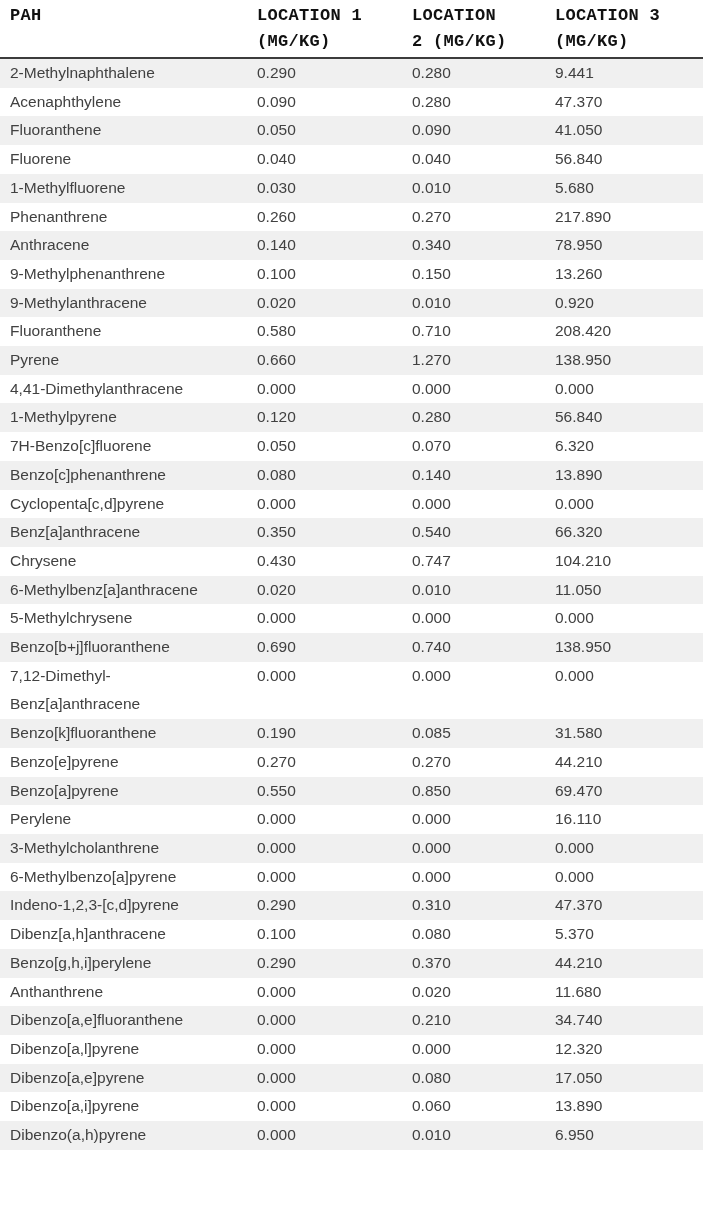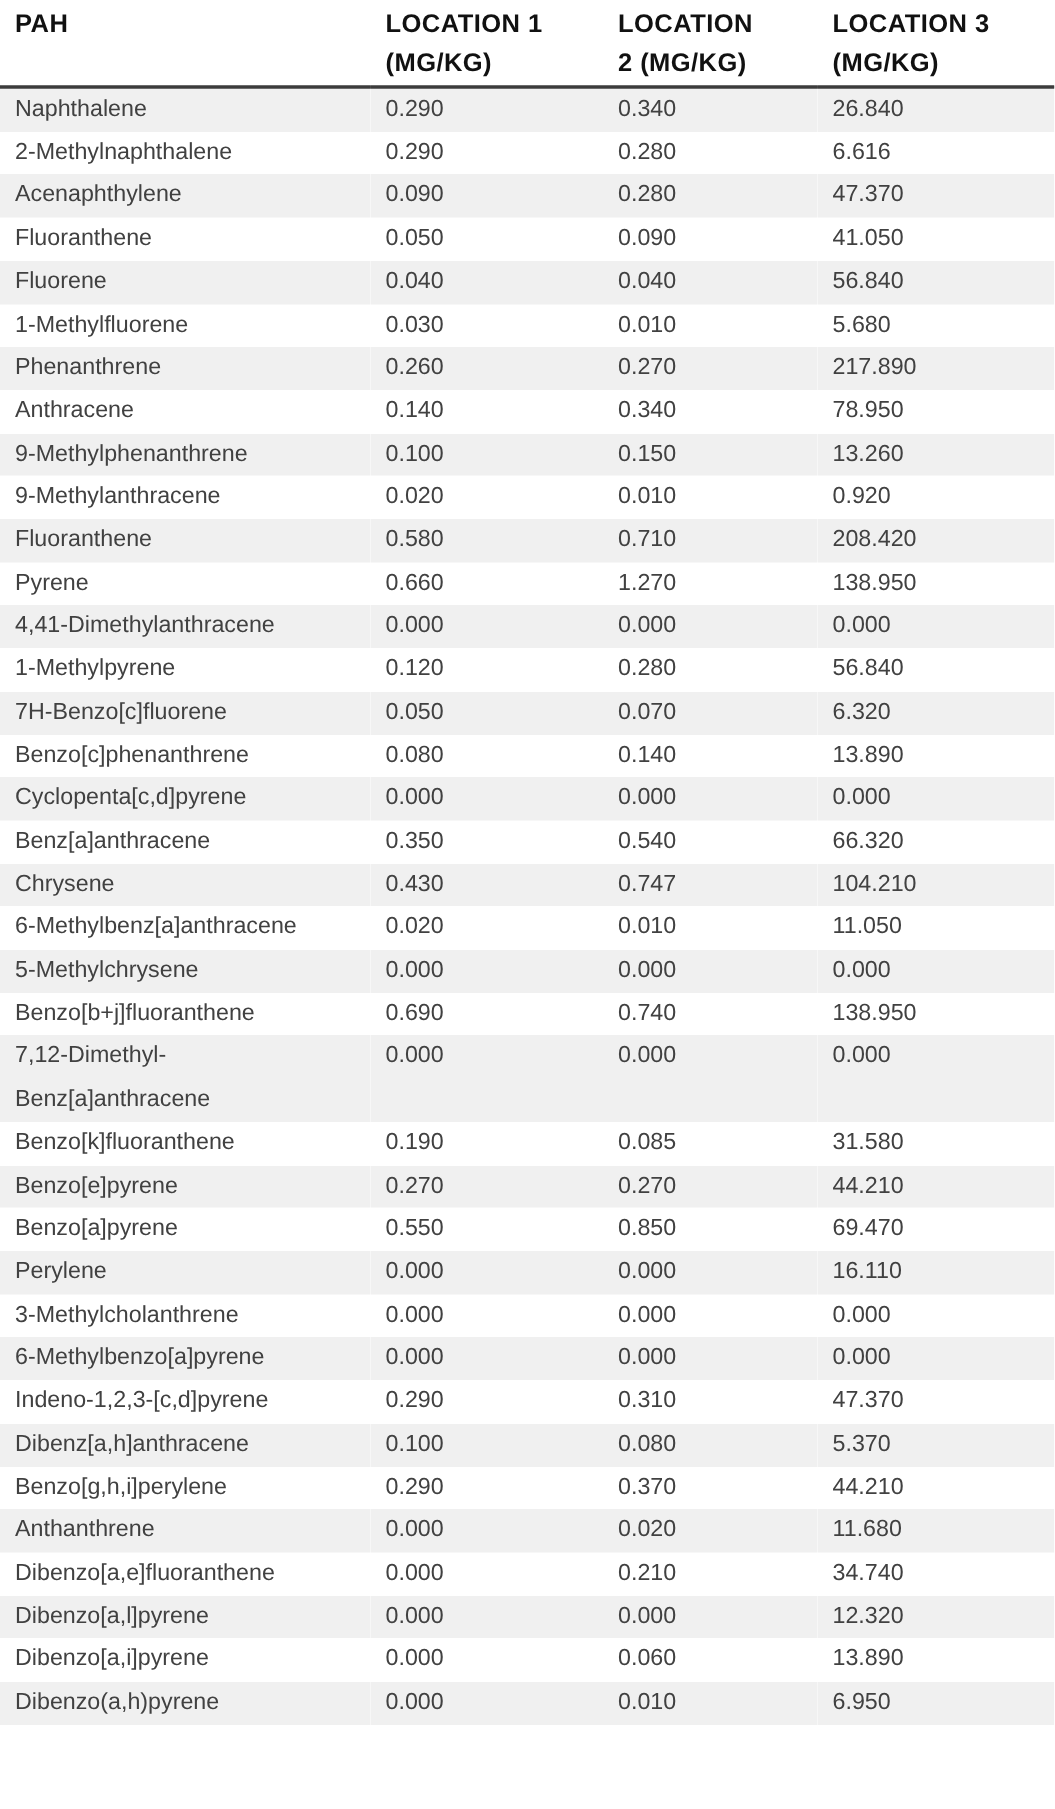--- a/index.html
+++ b/index.html
@@ -30,20 +30,21 @@
     text-align: left;
     vertical-align: top;
     font-size: 17px;
     font-weight: bold;
     letter-spacing: 0.3px;
     color: var(--header-text);
     line-height: 26px;
     padding: 3px 0 2px 10px;
     white-space: pre-line;
     border-bottom: 2px solid var(--header-border);
+    font-family: Liberation Mono, monospace;
   }
   table.pah-table td {
     font-size: 15.5px;
     color: var(--body-text);
     line-height: 28.7px;
     padding: 0 0 0 10px;
     vertical-align: top;
     white-space: pre-line;
     overflow: hidden;
   }
@@ -67,32 +68,26 @@
         <th>PAH</th>
         <th>LOCATION 1
 (MG/KG)</th>
         <th>LOCATION
 2 (MG/KG)</th>
         <th>LOCATION 3
 (MG/KG)</th>
       </tr>
     </thead>
     <tbody>
-  <tr>
-    <td>Naphthalene</td>
-    <td>0.290</td>
-    <td>0.340</td>
-    <td>26.840</td>
-  </tr>
 
   <tr>
     <td>2-Methylnaphthalene</td>
     <td>0.290</td>
     <td>0.280</td>
-    <td>6.616</td>
+    <td>9.441</td>
   </tr>
 
   <tr>
     <td>Acenaphthylene</td>
     <td>0.090</td>
     <td>0.280</td>
     <td>47.370</td>
   </tr>
 
   <tr>
@@ -314,20 +309,26 @@
     <td>34.740</td>
   </tr>
 
   <tr>
     <td>Dibenzo[a,l]pyrene</td>
     <td>0.000</td>
     <td>0.000</td>
     <td>12.320</td>
   </tr>
 
+  <tr>
+    <td>Dibenzo[a,e]pyrene</td>
+    <td>0.000</td>
+    <td>0.080</td>
+    <td>17.050</td>
+  </tr>
 
   <tr>
     <td>Dibenzo[a,i]pyrene</td>
     <td>0.000</td>
     <td>0.060</td>
     <td>13.890</td>
   </tr>
 
   <tr>
     <td>Dibenzo(a,h)pyrene</td>

